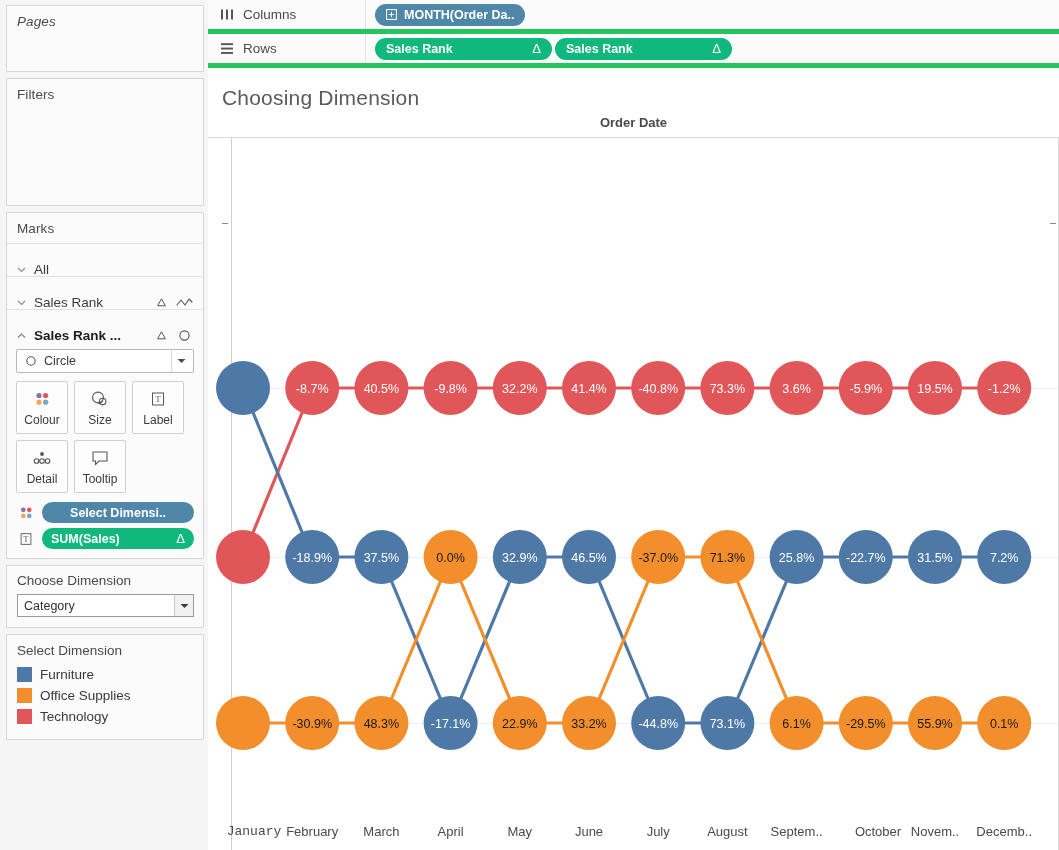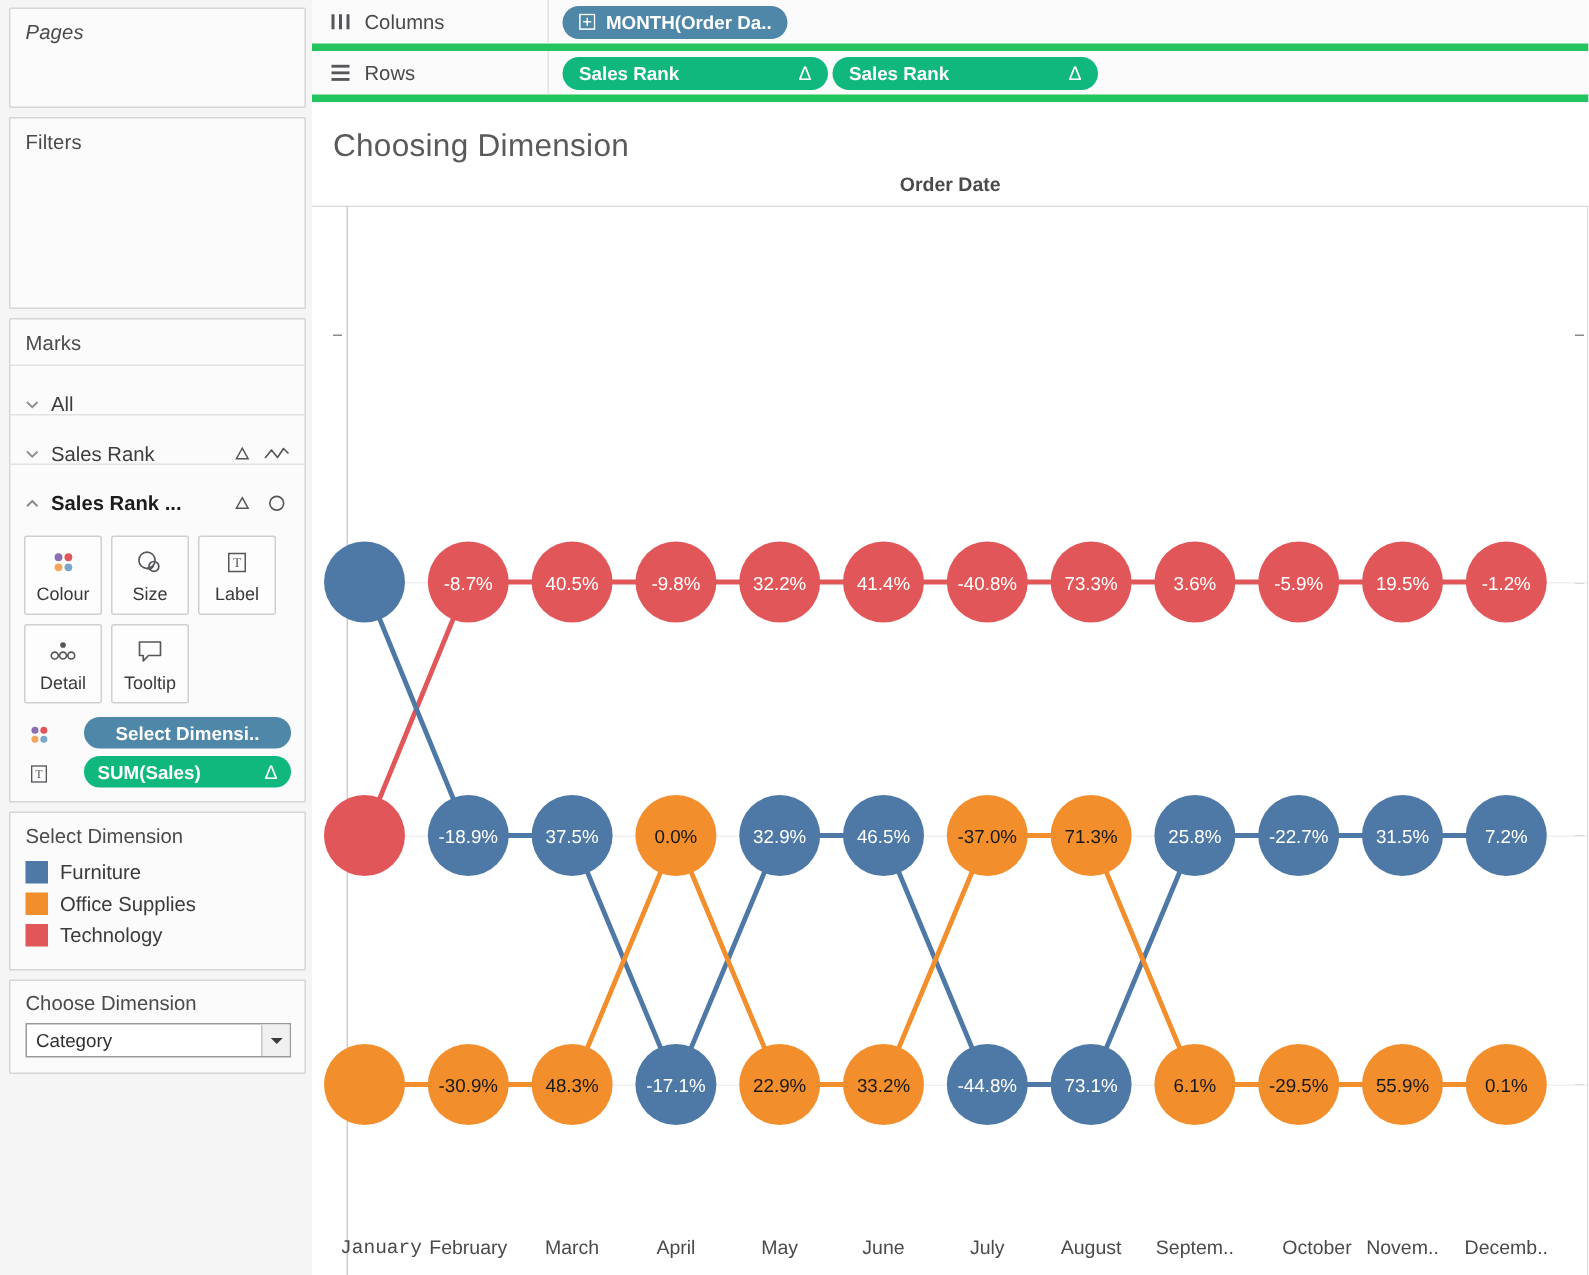--- a/index.html
+++ b/index.html
@@ -115,22 +115,22 @@
     justify-content: center;
     gap: 3px;
     cursor: pointer;
     font-size: 12px;
     color: #3a3a3a;
   }
   .shelf-btn .sb-ico { height: 22px; display: flex; align-items: center; justify-content: center; }
 
   .pill-row {
     display: flex;
-    align-items: flex-end;
-    gap: 20px;
+    align-items: center;
+    gap: 6px;
     margin-top: 9px;
   }
   .pill-row + .pill-row { margin-top: 5px; }
   .pill-icon {
     width: 20px; height: 18px;
     display: flex; align-items: center; justify-content: center;
     flex: 0 0 20px;
   }
   .pill {
     flex: 1 1 auto;
@@ -349,20 +349,33 @@
         </span>
         <span class="mark-type-icon">
           <svg width="13" height="13" viewBox="0 0 13 13">
               <circle cx="6.5" cy="6.5" r="4.6" fill="none" stroke="#55565a" stroke-width="1.1"></circle>
             </svg>
         </span>
       </div>
 
       <div class="marks-body">
 
+        <div class="mark-select">
+          <span class="ms-ico">
+            <svg width="12" height="12" viewBox="0 0 12 12">
+                <circle cx="6" cy="6" r="4.2" fill="none" stroke="#55565a" stroke-width="1.1"></circle>
+              </svg>
+          </span>
+          <span class="ms-label">Circle</span>
+          <span class="ms-arrow">
+            <svg width="9" height="6" viewBox="0 0 9 6">
+                <path d="M0.5 1 L4.5 5 L8.5 1" fill="#4a4a4a"></path>
+              </svg>
+          </span>
+        </div>
 
         <div class="shelf-grid">
 
           <div class="shelf-btn">
             <span class="sb-ico">
               <svg width="20" height="20" viewBox="0 0 20 20">
                 <circle cx="7" cy="6.5" r="2.6" fill="#8b6fb0"></circle>
                 <circle cx="13.6" cy="6.5" r="2.6" fill="#e15759"></circle>
                 <circle cx="7" cy="13.2" r="2.6" fill="#f2a65a"></circle>
                 <circle cx="13.6" cy="13.2" r="2.6" fill="#7aa6c8"></circle>
@@ -438,45 +451,45 @@
           </span>
           <span class="pill green">
             <span class="p-label">SUM(Sales)</span>
             <span class="p-delta">Δ</span>
           </span>
         </div>
 
       </div>
     </div>
 
-    <div class="card" id="legend-card">
-      <div class="lg-title">Select Dimension</div>
-      <div class="legend-item">
-        <span class="legend-swatch" style="background:#4e79a7"></span>
-        <span class="legend-label">Furniture</span>
-      </div>
-      <div class="legend-item">
-        <span class="legend-swatch" style="background:#f28e2b"></span>
-        <span class="legend-label">Office Supplies</span>
-      </div>
-      <div class="legend-item">
-        <span class="legend-swatch" style="background:#e15759"></span>
-        <span class="legend-label">Technology</span>
-      </div>
-    </div>
-
     <div class="card" id="choose-card">
       <div class="cd-title">Choose Dimension</div>
       <div class="cd-select">
         <span class="cdv">Category</span>
         <span class="cdarrow">
           <svg width="9" height="6" viewBox="0 0 9 6">
               <path d="M0.5 1 L4.5 5 L8.5 1" fill="#3a3a3a"></path>
             </svg>
         </span>
+      </div>
+    </div>
+
+    <div class="card" id="legend-card">
+      <div class="lg-title">Select Dimension</div>
+      <div class="legend-item">
+        <span class="legend-swatch" style="background:#4e79a7"></span>
+        <span class="legend-label">Furniture</span>
+      </div>
+      <div class="legend-item">
+        <span class="legend-swatch" style="background:#f28e2b"></span>
+        <span class="legend-label">Office Supplies</span>
+      </div>
+      <div class="legend-item">
+        <span class="legend-swatch" style="background:#e15759"></span>
+        <span class="legend-label">Technology</span>
       </div>
     </div>
 
   </div>
 
   <div id="right-side">
 
     <div class="shelf">
       <div class="shelf-label">
         <span class="sl-ico">

